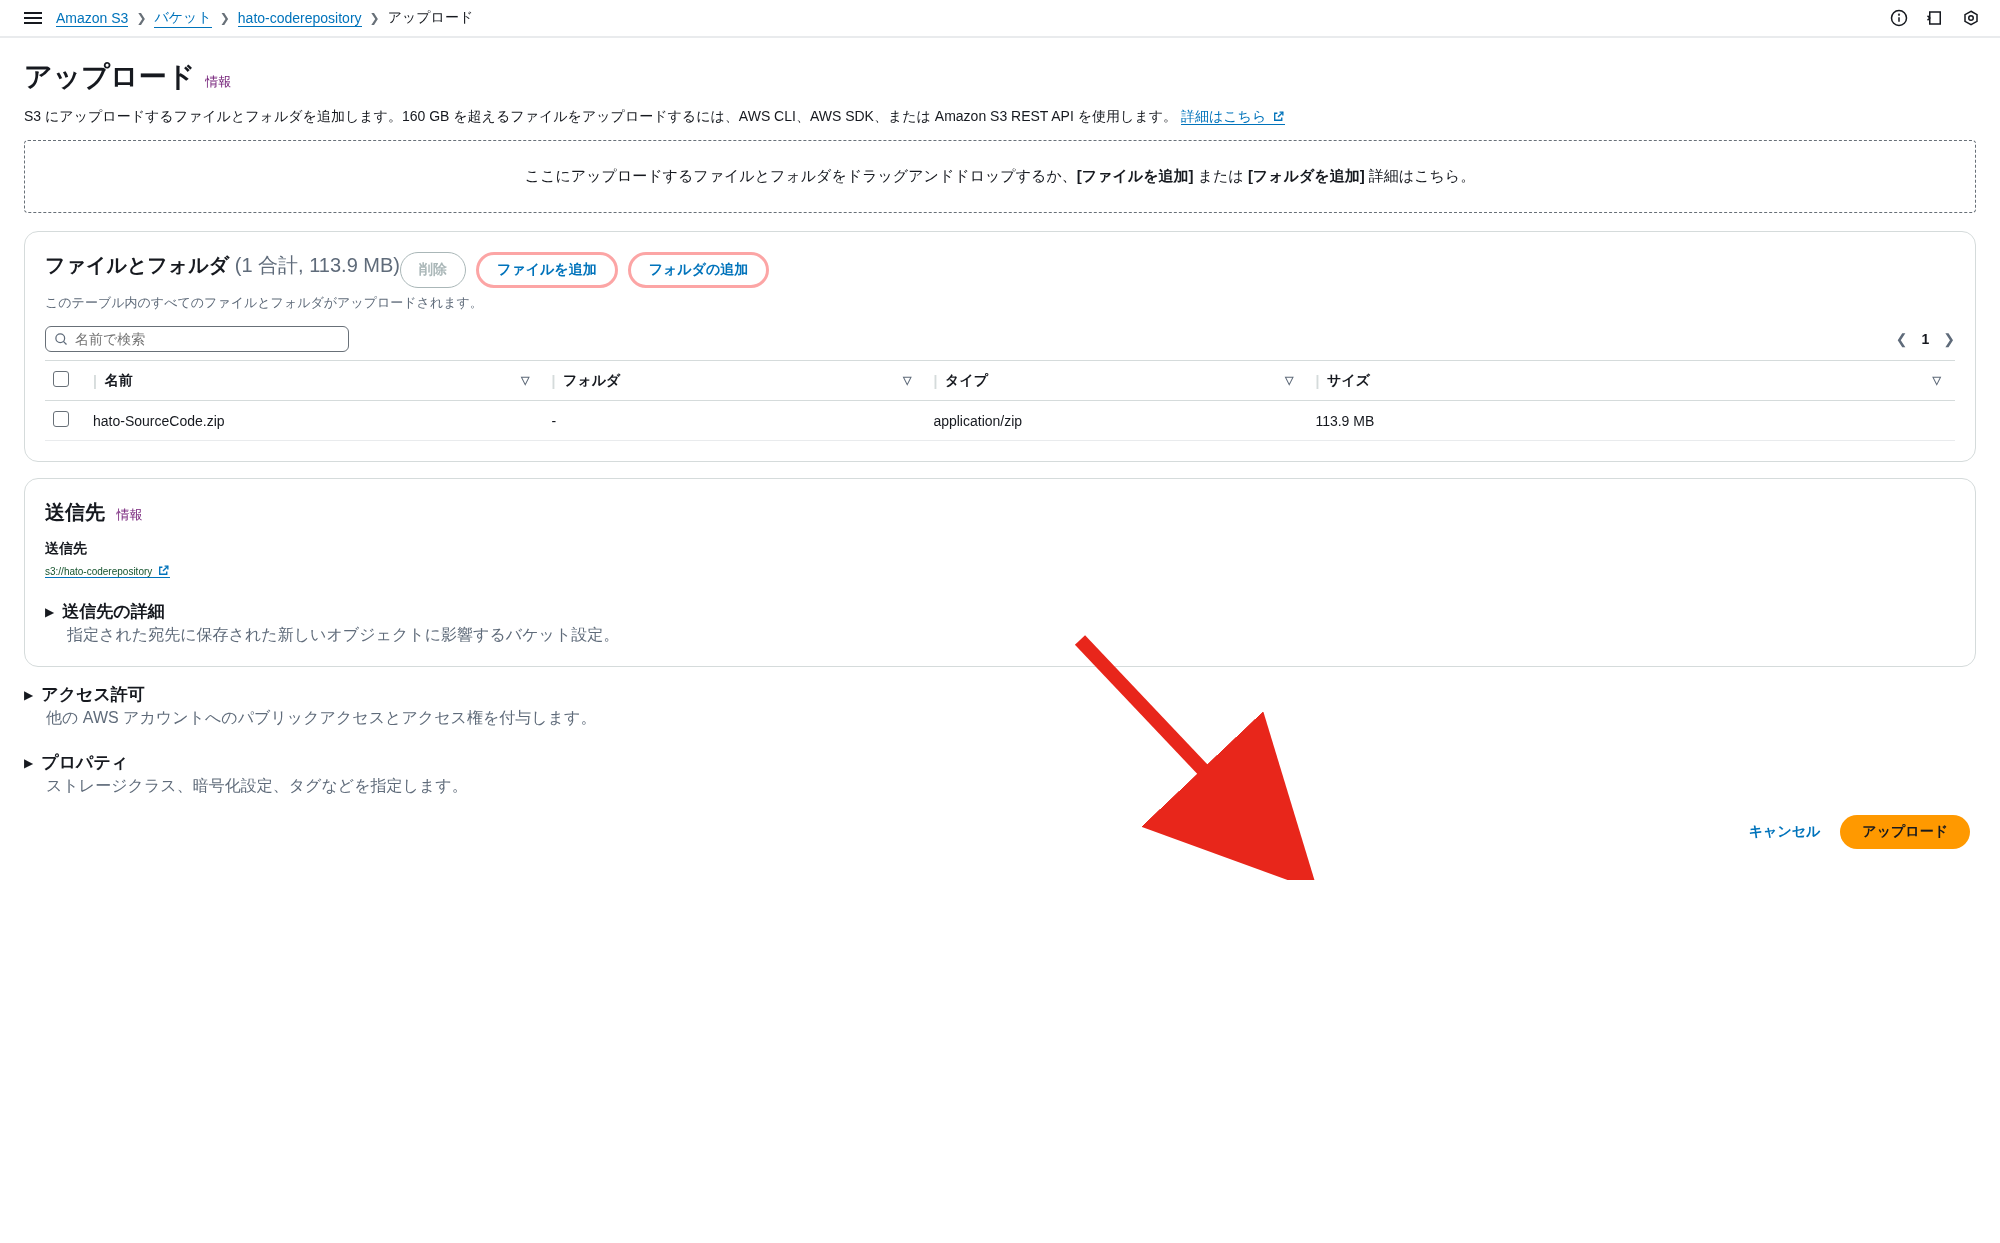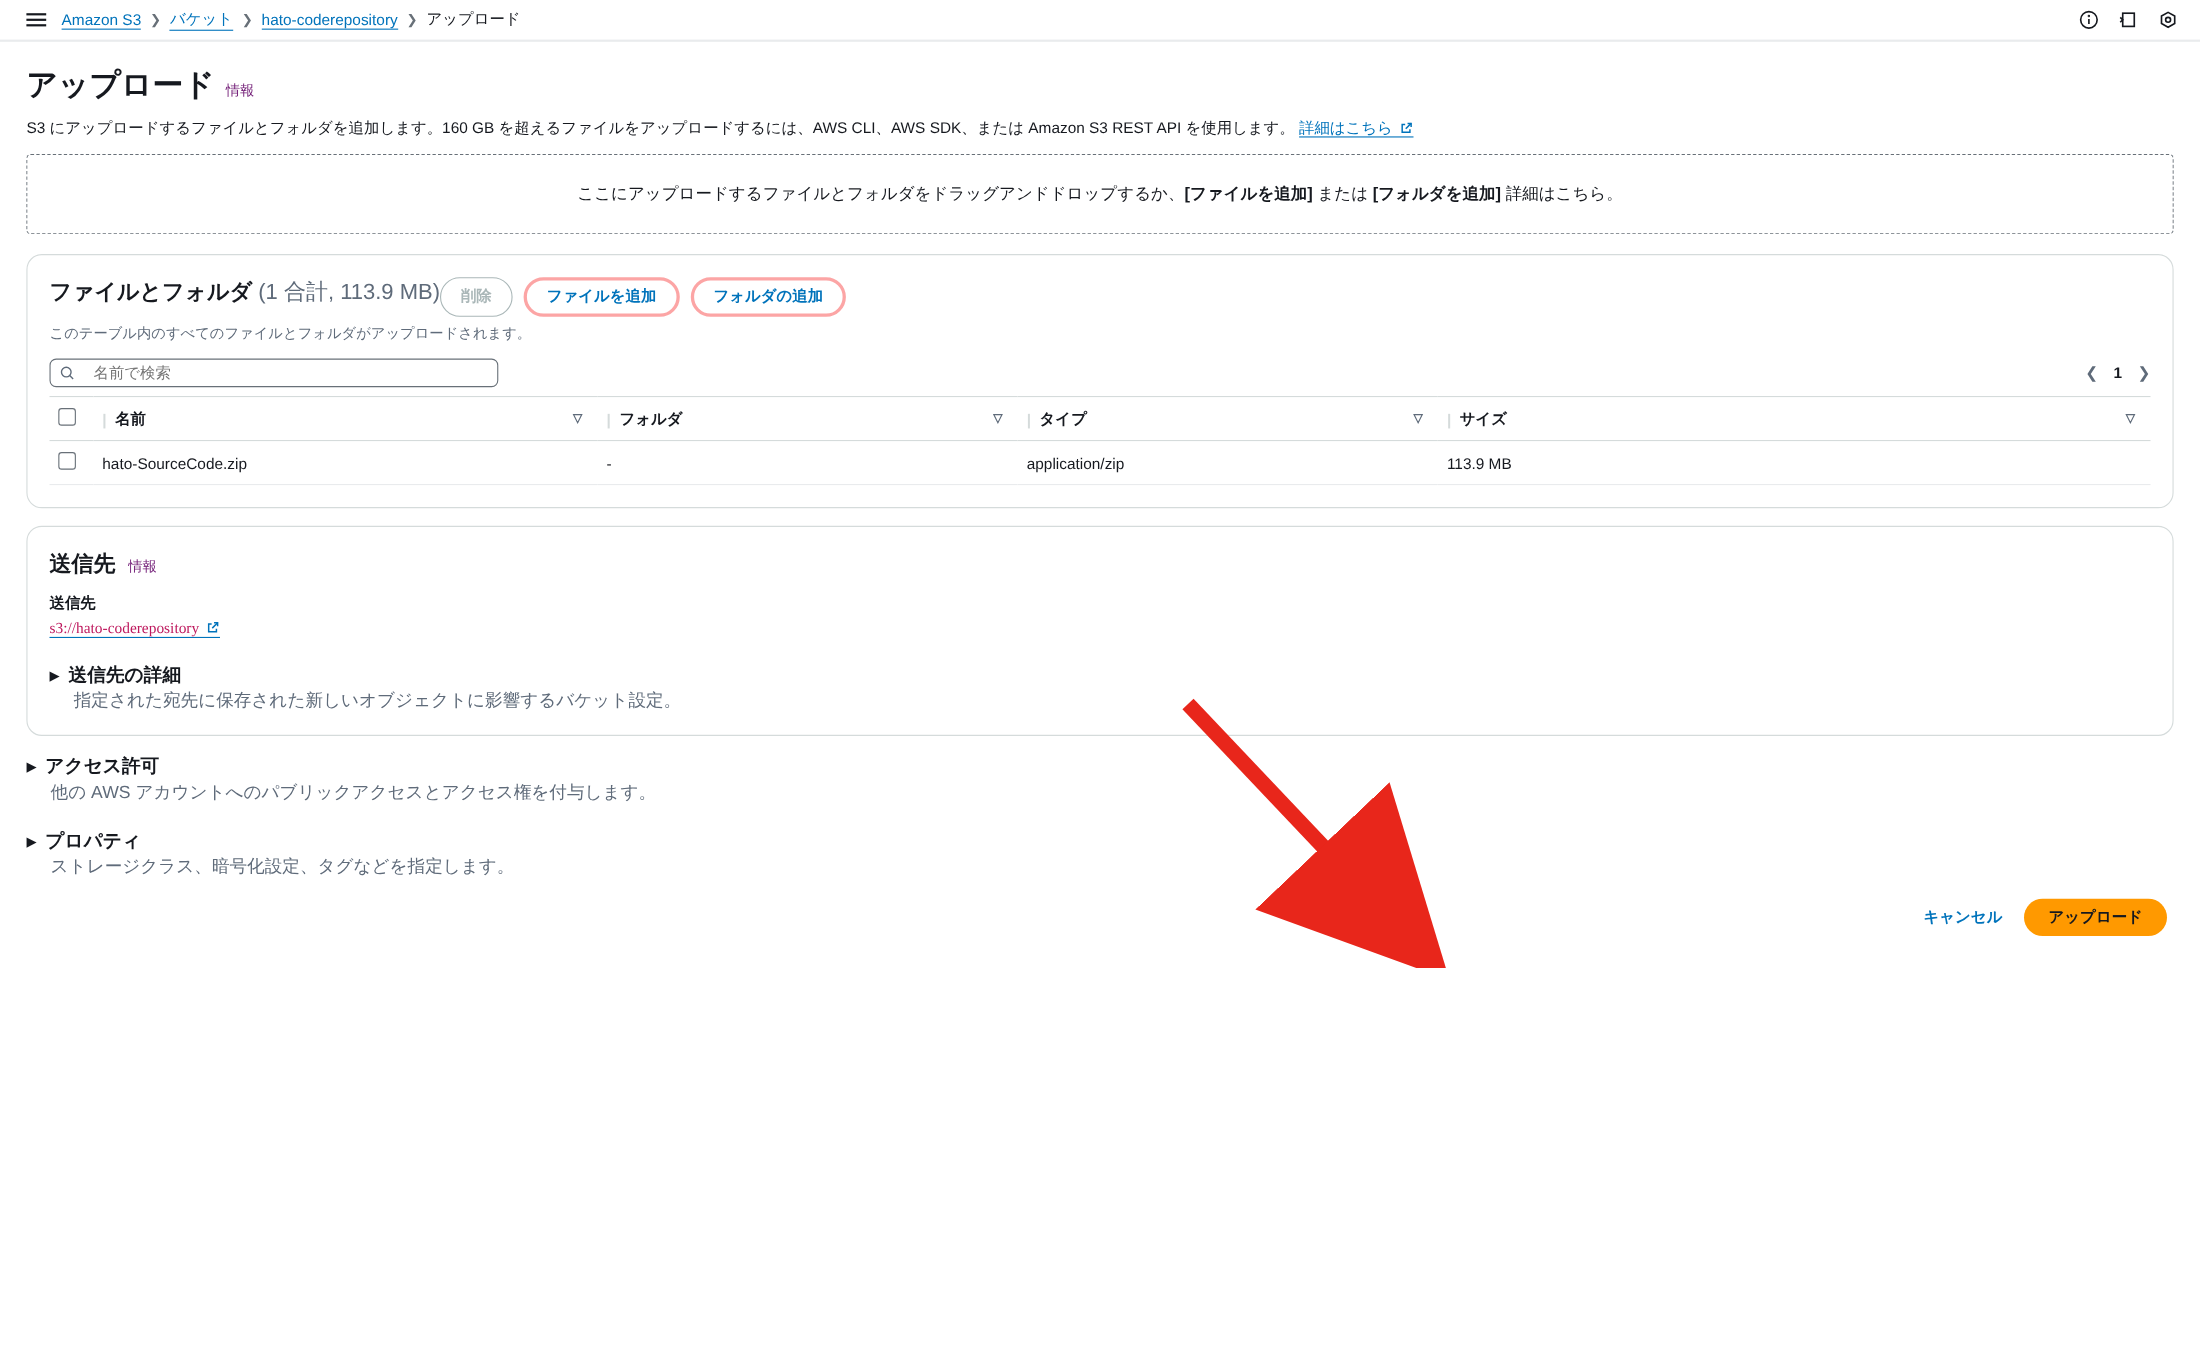--- a/index.html
+++ b/index.html
@@ -37,39 +37,39 @@
 .panel-sub { font-size: 13px; color: #5f6b7a; margin-bottom: 14px; }
 
 .actions { display: flex; gap: 10px; }
 .btn { border-radius: 18px; padding: 6px 18px; font-size: 14px; cursor: pointer; background: #fff; font-weight: 600; }
 .btn-disabled { border: 1px solid #aab7b8; color: #aab7b8; }
 .btn-normal { border: 3px solid #fca5a5; color: #0073bb; }
 .btn-primary { border: none; background: #ff9900; color: #16191f; font-weight: 700; padding: 8px 22px; }
 .btn-linklike { border: none; background: none; color: #0073bb; font-weight: 700; padding: 8px 10px; }
 
 .tableControls { display: flex; justify-content: space-between; align-items: center; margin-bottom: 8px; }
-.search-wrap { display: flex; align-items: center; border: 1px solid #687078; border-radius: 6px; padding: 4px 8px; width: 408px; gap: 16px; justify-content: center; }
+.search-wrap { display: flex; align-items: center; border: 1px solid #687078; border-radius: 6px; padding: 4px 8px; width: 304px; gap: 6px; justify-content: center; }
 .search-wrap input { border: none; outline: none; font-size: 14px; flex: 1; background: transparent; }
 .search-wrap .si { color: #5f6b7a; }
 .pager { display: flex; align-items: center; gap: 14px; color: #5f6b7a; }
 .pager .pg { font-weight: 700; color: #16191f; }
 .pager .arr { cursor: pointer; }
 
 table { width: 100%; border-collapse: collapse; }
 th, td { text-align: left; padding: 10px 8px; }
 thead tr { border-top: 1px solid #d5dbdb; border-bottom: 1px solid #d5dbdb; }
 th { font-weight: 700; font-size: 14px; }
 .th-inner { display: flex; align-items: center; justify-content: space-between; }
 .filter-glyph { font-size: 11px; color: #5f6b7a; padding: 0 6px; }
 .colsep { color: #d5dbdb; }
 tbody tr { border-bottom: 1px solid #e9ebed; }
 .cb { width: 16px; height: 16px; border: 1px solid #687078; border-radius: 3px; display: inline-block; }
 
 .dest-label { font-weight: 700; font-size: 14px; margin-top: 6px; margin-bottom: 4px; }
-.dest-link { color: #be185d; border-bottom: 1px solid #0073bb; text-decoration: none; font-size: 14px; font-family: Liberation Serif, serif; }
+.dest-link { color: #14532d; border-bottom: 1px solid #0073bb; text-decoration: none; font-size: 10px; }
 
 .expander { display: flex; align-items: center; gap: 8px; margin-top: 22px; cursor: pointer; }
 .expander .tri { font-size: 12px; }
 .expander h3 { font-size: 17px; font-weight: 700; }
 .expander-sub { font-size: 16px; color: #5f6b7a; margin-left: 22px; margin-top: 2px; }
 
 .section-gap { margin-top: 14px; }
 
 .footer-actions { display: flex; justify-content: flex-end; gap: 10px; padding: 18px 6px 20px; align-items: center; }
 

